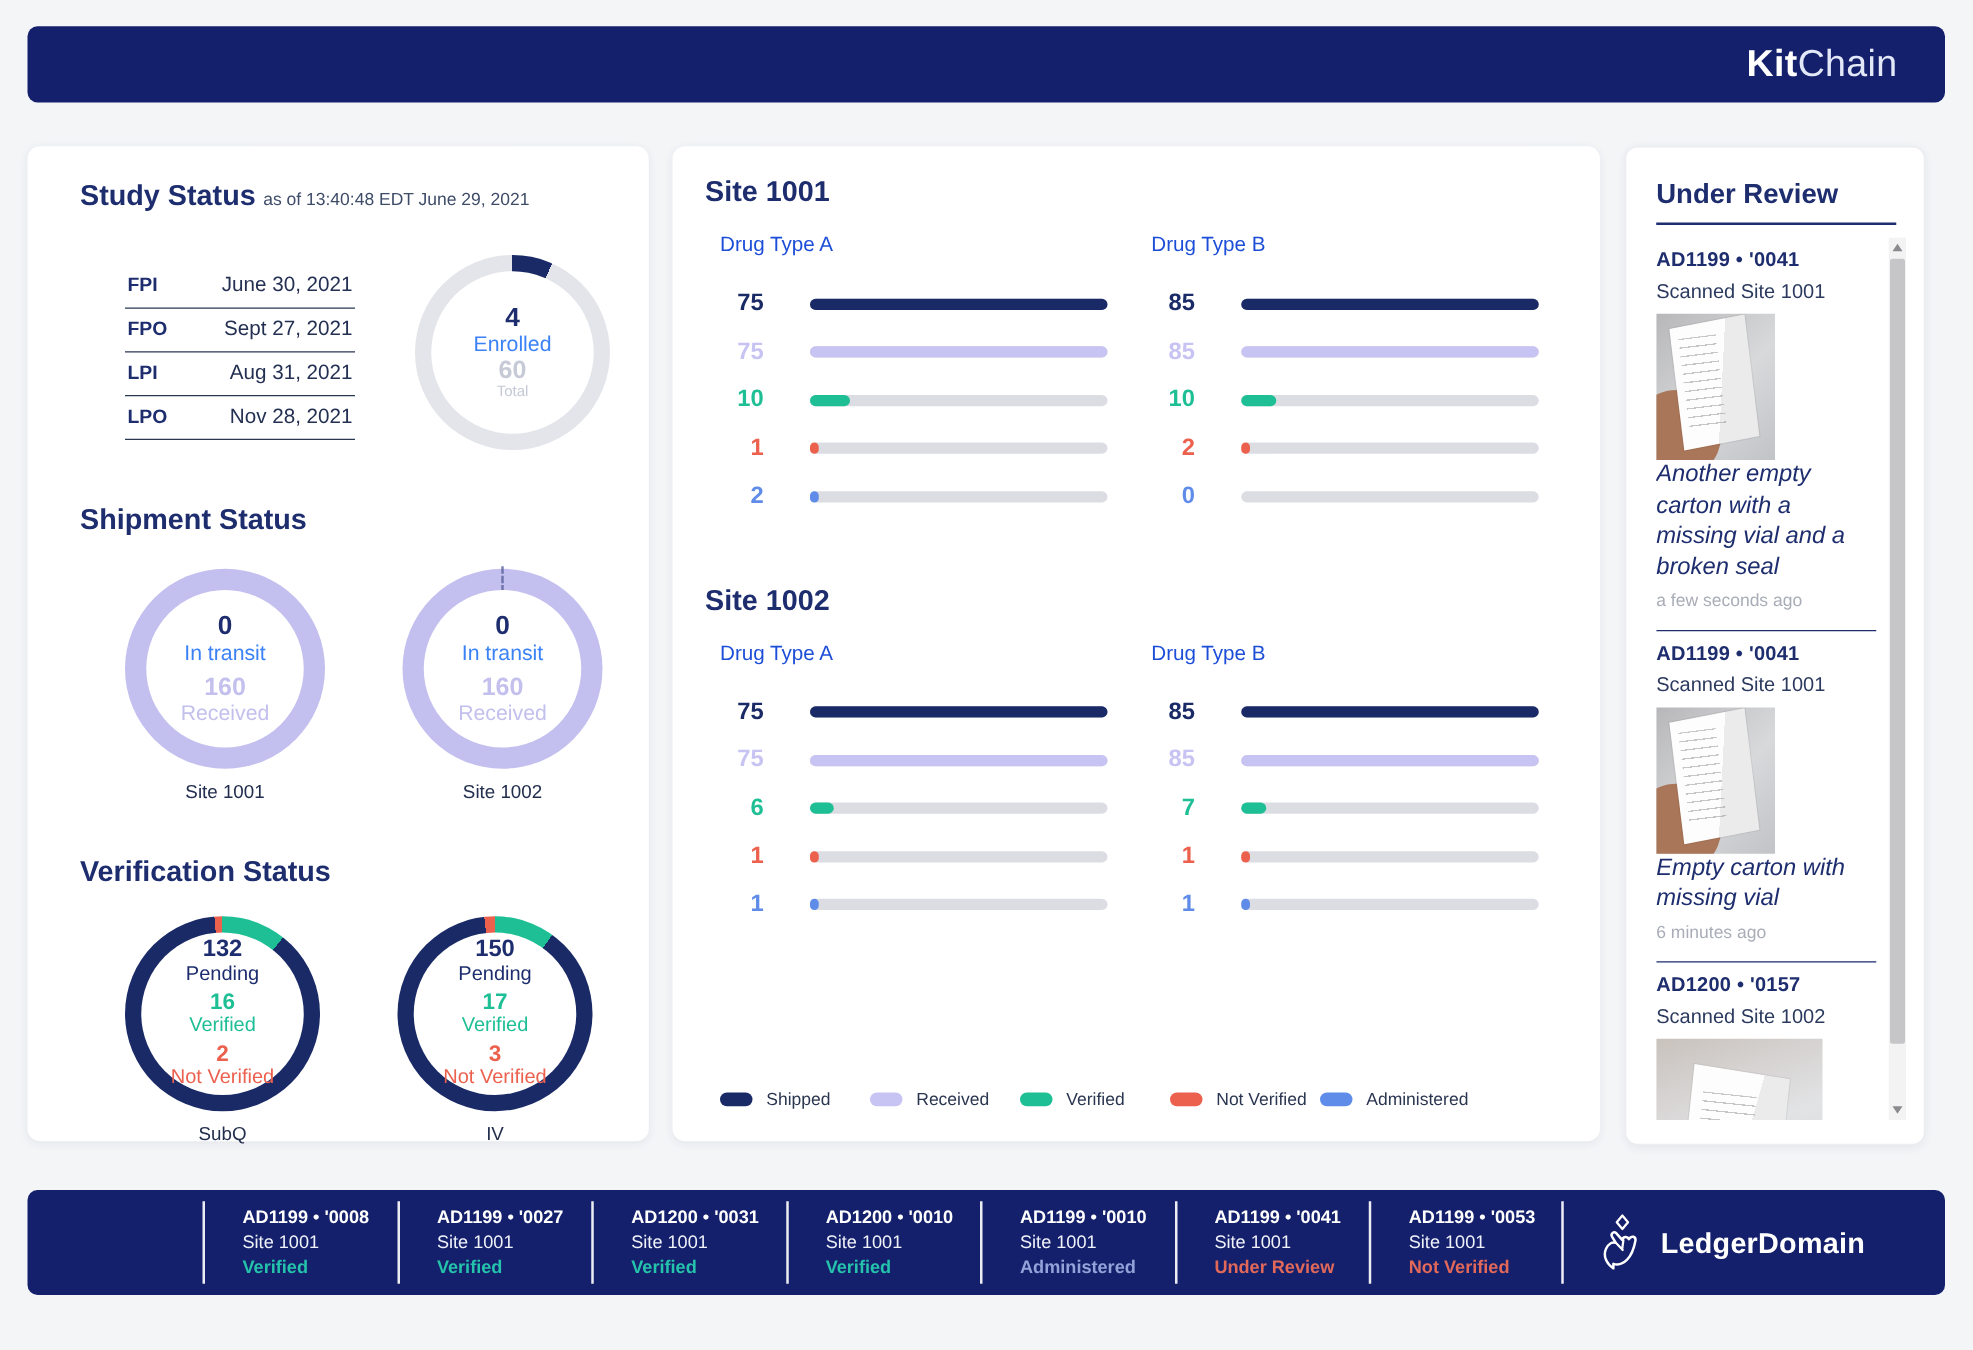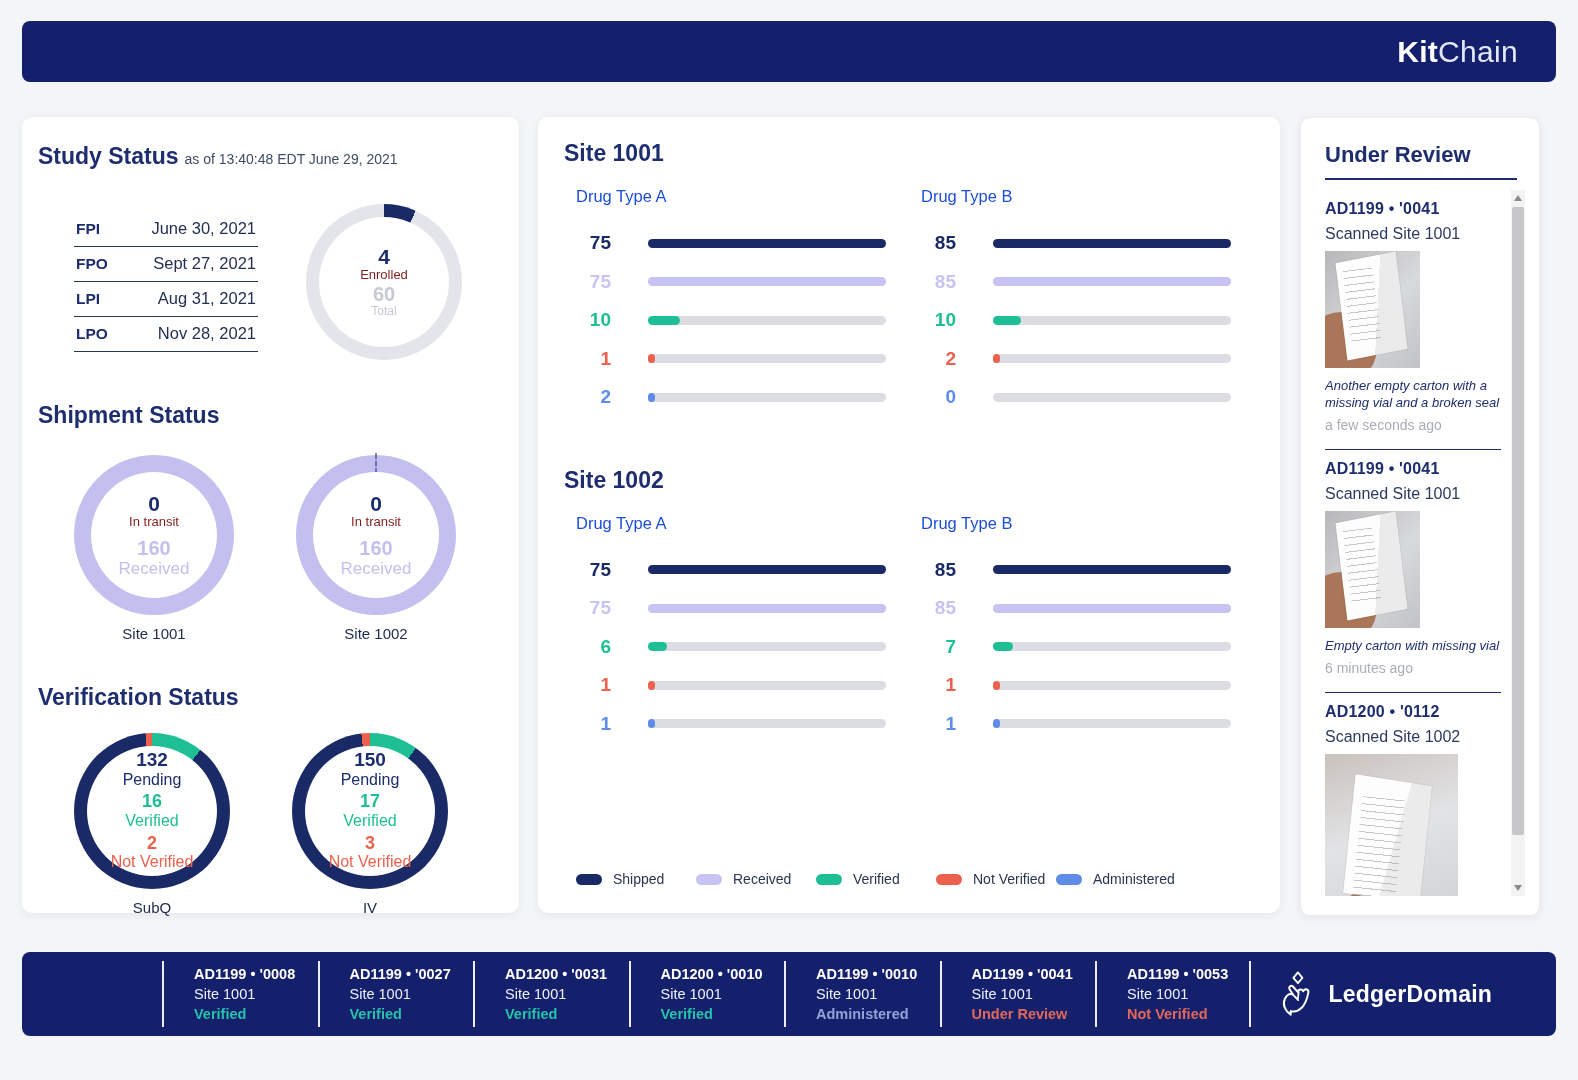--- a/index.html
+++ b/index.html
@@ -14,36 +14,36 @@
   .card { position:absolute; background:#fff; border-radius:10px; box-shadow:0 2px 8px rgba(30,40,90,.07); }
 
   
   .navbar { position:absolute; left:22px; top:21px; width:1534px; height:61px;
     background:#14206b; border-radius:8px; display:flex; align-items:center; justify-content:flex-end; padding-right:38px; }
   .brand { font-size:30px; color:#fff; letter-spacing:.3px; }
   .brand b { font-weight:700; }
   .brand span { font-weight:300; color:#e3e8f8; }
 
   
-  .left-card { left:22px; top:117px; width:497px; height:796px; padding:26px 26px 0 16px; }
+  .left-card { left:22px; top:117px; width:497px; height:796px; padding:26px 26px 0 42px; }
   .sec-title { font-size:23px; font-weight:700; color:#1d2d6e; display:inline-block; }
   .as-of { font-size:14px; font-weight:400; color:#3e4c68; margin-left:6px; }
 
   .study-row { display:flex; align-items:center; margin-top:34px; }
   .milestones { margin-left:36px; width:184px; }
   .milestone { display:flex; justify-content:space-between; align-items:baseline; padding:7px 2px 8px 2px; border-bottom:1.5px solid #2b3752; }
   .milestone .ml { font-size:15.5px; font-weight:700; color:#1d2d6e; }
   .milestone .mv { font-size:16.5px; color:#243052; }
 
   .donut { position:relative; border-radius:50%; flex-shrink:0; }
   .hole { position:absolute; background:#fff; border-radius:50%; display:flex; flex-direction:column; align-items:center; justify-content:center; text-align:center; }
   .donut-enroll { width:156px; height:156px; margin-left:48px; }
   .donut-enroll .hole { inset:13px; }
   .num-navy { font-size:21px; font-weight:700; color:#1d2d6e; line-height:1.1; }
-  .lbl-navy { font-size:13px; color:#7f1d1d; line-height:1.15; }
+  .lbl-navy { font-size:17px; color:#3b82f6; line-height:1.15; }
   .num-gray { font-size:20px; font-weight:700; color:#c6c9d6; line-height:1.1; margin-top:0; }
   .lbl-gray { font-size:12px; color:#c6c9d6; line-height:1.15; }
 
   .sub-head { font-size:23px; font-weight:700; color:#1d2d6e; margin-top:42px; }
   .donut-pair { display:flex; margin-top:26px; margin-left:36px; gap:62px; }
   .donut-ship { width:160px; height:160px; background:#c3bfef; }
   .donut-ship .hole { inset:17px; }
   .donut-ship.ticked::before { content:''; position:absolute; left:50%; top:-2px; height:21px; border-left:2px dashed #5c639d; transform:translateX(-1px); opacity:.8; }
   .num-lav { font-size:20px; font-weight:700; color:#c3c0ee; line-height:1.1; margin-top:7px; }
   .lbl-lav { font-size:17px; color:#c3c0ee; line-height:1.15; }
@@ -75,21 +75,21 @@
   .legend-label { font-size:14px; color:#2a3550; }
 
   
   .right-card { left:1300px; top:117px; width:240px; height:799px; padding:24px 0 16px 24px; border:1px solid #ececf1; }
   .ur-title { font-size:22px; font-weight:700; color:#1d2d6e; }
   .ur-underline { border-bottom:2px solid #1d2d6e; width:192px; margin-top:10px; }
   .ur-scroll { position:relative; margin-top:10px; height:706px; overflow:hidden; width:200px; }
   .ur-content { width:176px; }
   .ur-id { font-size:16px; font-weight:700; color:#1d2d6e; margin-top:10px; letter-spacing:.2px; }
   .ur-scanned { font-size:16px; color:#2b3a5e; margin-top:7px; }
-  .ur-caption { font-size:13px; font-style:italic; color:#1d2d6e; line-height:1.3; margin-top:10px; }
+  .ur-caption { font-size:19px; font-style:italic; color:#1d2d6e; line-height:1.3; }
   .ur-time { font-size:14px; color:#a9adb8; margin-top:5px; }
   .ur-divider { border-top:1.5px solid #1d2d6e; margin:16px 0 4px 0; width:176px; }
 
   .carton { position:relative; margin-top:8px; width:95px; height:117px; overflow:hidden;
     background:linear-gradient(135deg,#b7b7ba 0%,#d8d9db 55%,#c2c3c6 100%); }
   .carton::before { content:''; position:absolute; left:-20px; bottom:-16px; width:72px; height:72px; background:#aa7659; border-radius:50%; }
   .carton::after { content:''; position:absolute; left:16px; top:6px; width:64%; height:84%;
     background:linear-gradient(100deg,#fdfdfd 0 58%,#ebebeb 58% 100%);
     transform:rotate(-7deg) skewY(-4deg); box-shadow:0 0 0 1px rgba(0,0,0,.05); }
   .carton-lines { position:absolute; z-index:2; left:22px; top:18px; width:32%; height:62%; opacity:.5; transform:rotate(-7deg);
@@ -407,21 +407,21 @@
         <div class="ur-scanned">Scanned Site 1001</div>
         <div class="carton">
             <div class="carton-lines"></div>
           </div>
         <div class="ur-caption">Empty carton with missing vial</div>
         <div class="ur-time">6 minutes ago</div>
       </div>
       <div class="ur-divider"></div>
 
       <div>
-        <div class="ur-id">AD1200 • '0112</div>
+        <div class="ur-id">AD1200 • '0157</div>
         <div class="ur-scanned">Scanned Site 1002</div>
         <div class="carton wide">
             <div class="carton-lines"></div>
           </div>
       </div>
 
     </div>
 
     <div class="scrollbar">
       <div class="sb-arrow up">

